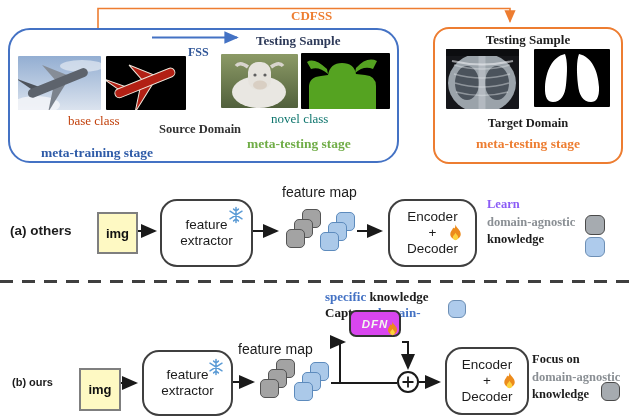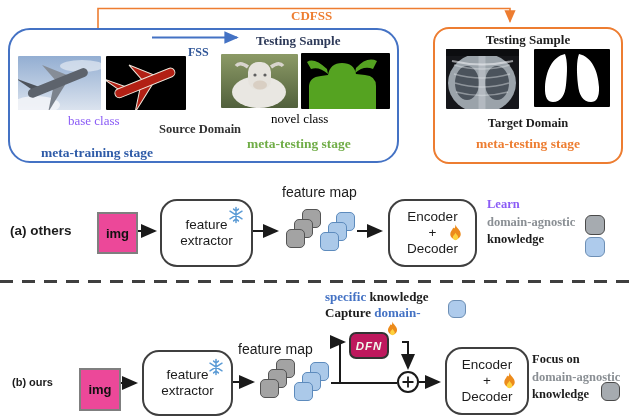--- a/index.html
+++ b/index.html
@@ -5,21 +5,21 @@
   html,body{margin:0;padding:0;background:#fff;}
   .fig{position:relative;width:630px;height:417px;background:#fff;overflow:hidden;
        font-family:"Liberation Sans",sans-serif;}
   .abs{position:absolute;white-space:nowrap;}
   .serif{font-family:"Liberation Serif",serif;text-align:right;}
   .sans{font-family:"Liberation Sans",sans-serif;}
   .srcbox{left:8px;top:28px;width:387px;height:131px;border:2px solid #4472c4;border-radius:22px;}
   .tgtbox{left:433px;top:27px;width:186px;height:133px;border:2px solid #ed7d31;border-radius:16px;}
   .node{border:2.3px solid #3f3f3f;border-radius:17px;background:#fff;display:flex;flex-direction:column;
         align-items:center;justify-content:center;font-size:13.5px;line-height:16px;color:#1c1c1c;}
-  .imgbox{background:#ec4899;border:2px solid #7f7f7f;display:flex;align-items:center;justify-content:center;
+  .imgbox{background:#fef9c3;border:2px solid #7f7f7f;display:flex;align-items:center;justify-content:center;
           font-weight:600;font-size:13px;color:#111;}
   .sq{position:absolute;width:19px;height:19px;border-radius:5px;box-sizing:border-box;}
   .sq.g{background:#a3a3a3;border:1.5px solid #545454;}
   .sq.b{background:#abc9e9;border:1.5px solid #5d8bbd;}
   .lgsq{position:absolute;border-radius:6px;box-sizing:border-box;}
   .lgsq.g{background:#a6abb0;border:1.6px solid #4a4a4a;}
   .lgsq.b{background:#aecbec;border:1.6px solid #6d8fb5;}
   .divider{left:0;top:280px;width:630px;height:3px;
            background:repeating-linear-gradient(90deg,#3f3f3f 0 13px,transparent 13px 22px);}
   .legend{font-family:"Liberation Serif",serif;font-weight:bold;font-size:12.5px;line-height:17.5px;}
@@ -124,23 +124,23 @@
       <svg width="89" height="56" viewBox="0 0 89 56">
         <rect width="89" height="56" fill="#000"></rect>
         <g fill="#55a321">
           <path d="M26 16 Q13 4 6 9 L10 16 Q18 13 27 21 Z"></path>
           <path d="M55 15 Q66 3 76 8 L72 16 Q63 12 54 20 Z"></path>
           <path d="M8 56 V34 q0 -10 12 -11 l7 -1 q2 -12 14 -12 q12 0 14 11 l9 1 q11 1 11 11 v23 z"></path>
         </g>
       </svg>
     </div>
 
-    <div class="abs serif" style="left:58px;top:83px;font-size:13px;color:#8b5cf6">base class</div>
+    <div class="abs serif" style="left:58px;top:83px;font-size:13px;color:#c2410c">base class</div>
     <div class="abs serif" style="left:149px;top:92px;font-weight:bold;font-size:12.5px;color:#333">Source Domain</div>
-    <div class="abs serif" style="left:261px;top:81px;font-size:13px;color:#000000">novel class</div>
+    <div class="abs serif" style="left:261px;top:81px;font-size:13px;color:#0f766e">novel class</div>
     <div class="abs serif" style="left:31px;top:115px;font-weight:bold;font-size:13.5px;color:#2e5ba8">meta-training stage</div>
     <div class="abs serif" style="left:237px;top:106px;font-weight:bold;font-size:13.5px;color:#70ad47">meta-testing stage</div>
   </div>
 
   <div class="abs tgtbox">
     <div class="abs serif" style="left:0;right:0;top:3px;text-align:center;font-weight:bold;font-size:13px;color:#1f1f1f">Testing Sample</div>
 
     <div class="abs photo" style="left:11px;top:20px">
       <svg width="73" height="60" viewBox="0 0 73 60">
         <rect width="73" height="60" fill="#15161a"></rect>
@@ -241,21 +241,21 @@
   <div class="abs sans" style="left:238px;top:341px;font-size:14px;color:#1c1c1c">feature map</div>
   <div>
     <div class="abs sq g" style="left:276px;top:359px"></div>
     <div class="abs sq g" style="left:268px;top:369px"></div>
     <div class="abs sq g" style="left:260px;top:379px"></div>
     <div class="abs sq b" style="left:310px;top:362px"></div>
     <div class="abs sq b" style="left:302px;top:372px"></div>
     <div class="abs sq b" style="left:294px;top:382px"></div>
   </div>
 
-  <div class="abs" style="left:349px;top:332px;width:40px;height:27px;background:#be185d;border:2px solid #333;
+  <div class="abs" style="left:349px;top:310px;width:52px;height:27px;background:#d946ef;border:2px solid #333;
        border-radius:7px;display:flex;align-items:center;justify-content:center;box-sizing:border-box">
     <span class="sans" style="font-style:italic;font-weight:bold;font-size:11.5px;color:#f2f7ee;letter-spacing:1px">DFN</span>
   </div>
   <svg class="abs" style="left:386px;top:321px" width="13" height="16" viewBox="0 0 20 23">
     <path d="M10 0c1 5 7 7 7 13a7 7 0 0 1-14 0c0-4 3-5.5 4-9 1.2 1.8 2.3 2.6 3-4z" fill="#ec8b1c"></path>
     <path d="M10 11c.9 2.6 3.6 3.4 3.6 6.3A3.6 3.6 0 0 1 10 21a3.6 3.6 0 0 1-3.6-3.7c0-2.6 2.2-3.4 3.6-6.3z" fill="#fdd23e"></path>
   </svg>
 
   <div class="abs node" style="left:445px;top:347px;width:80px;height:64px">
     <span>Encoder</span>

